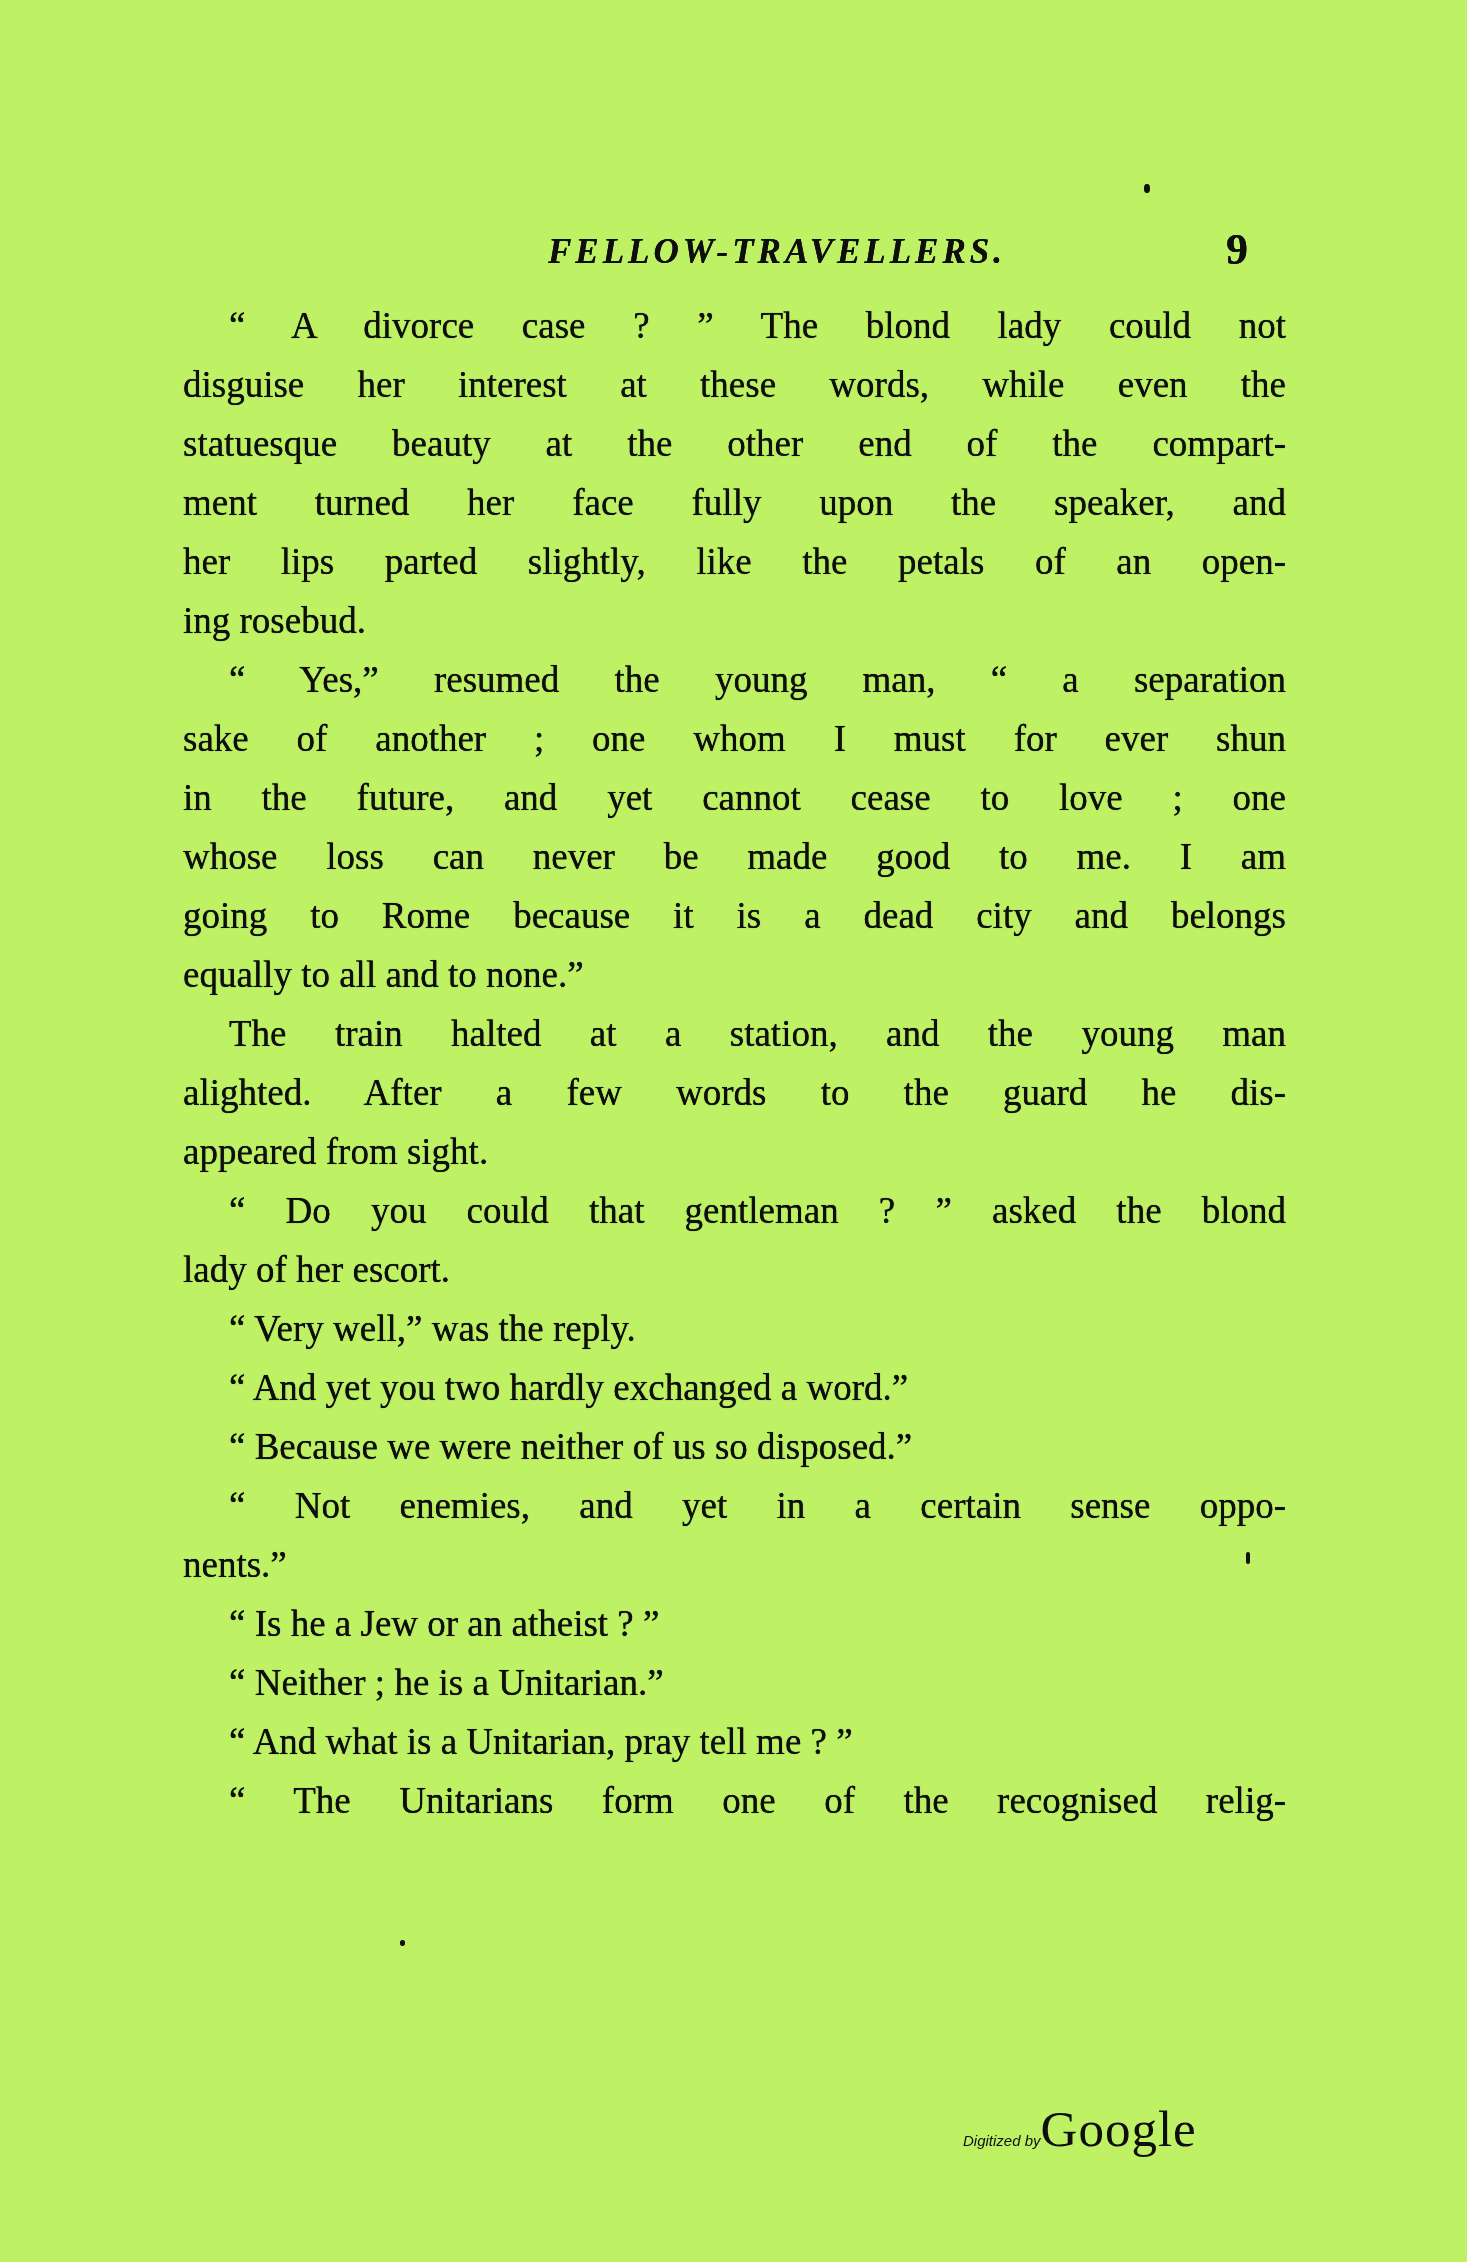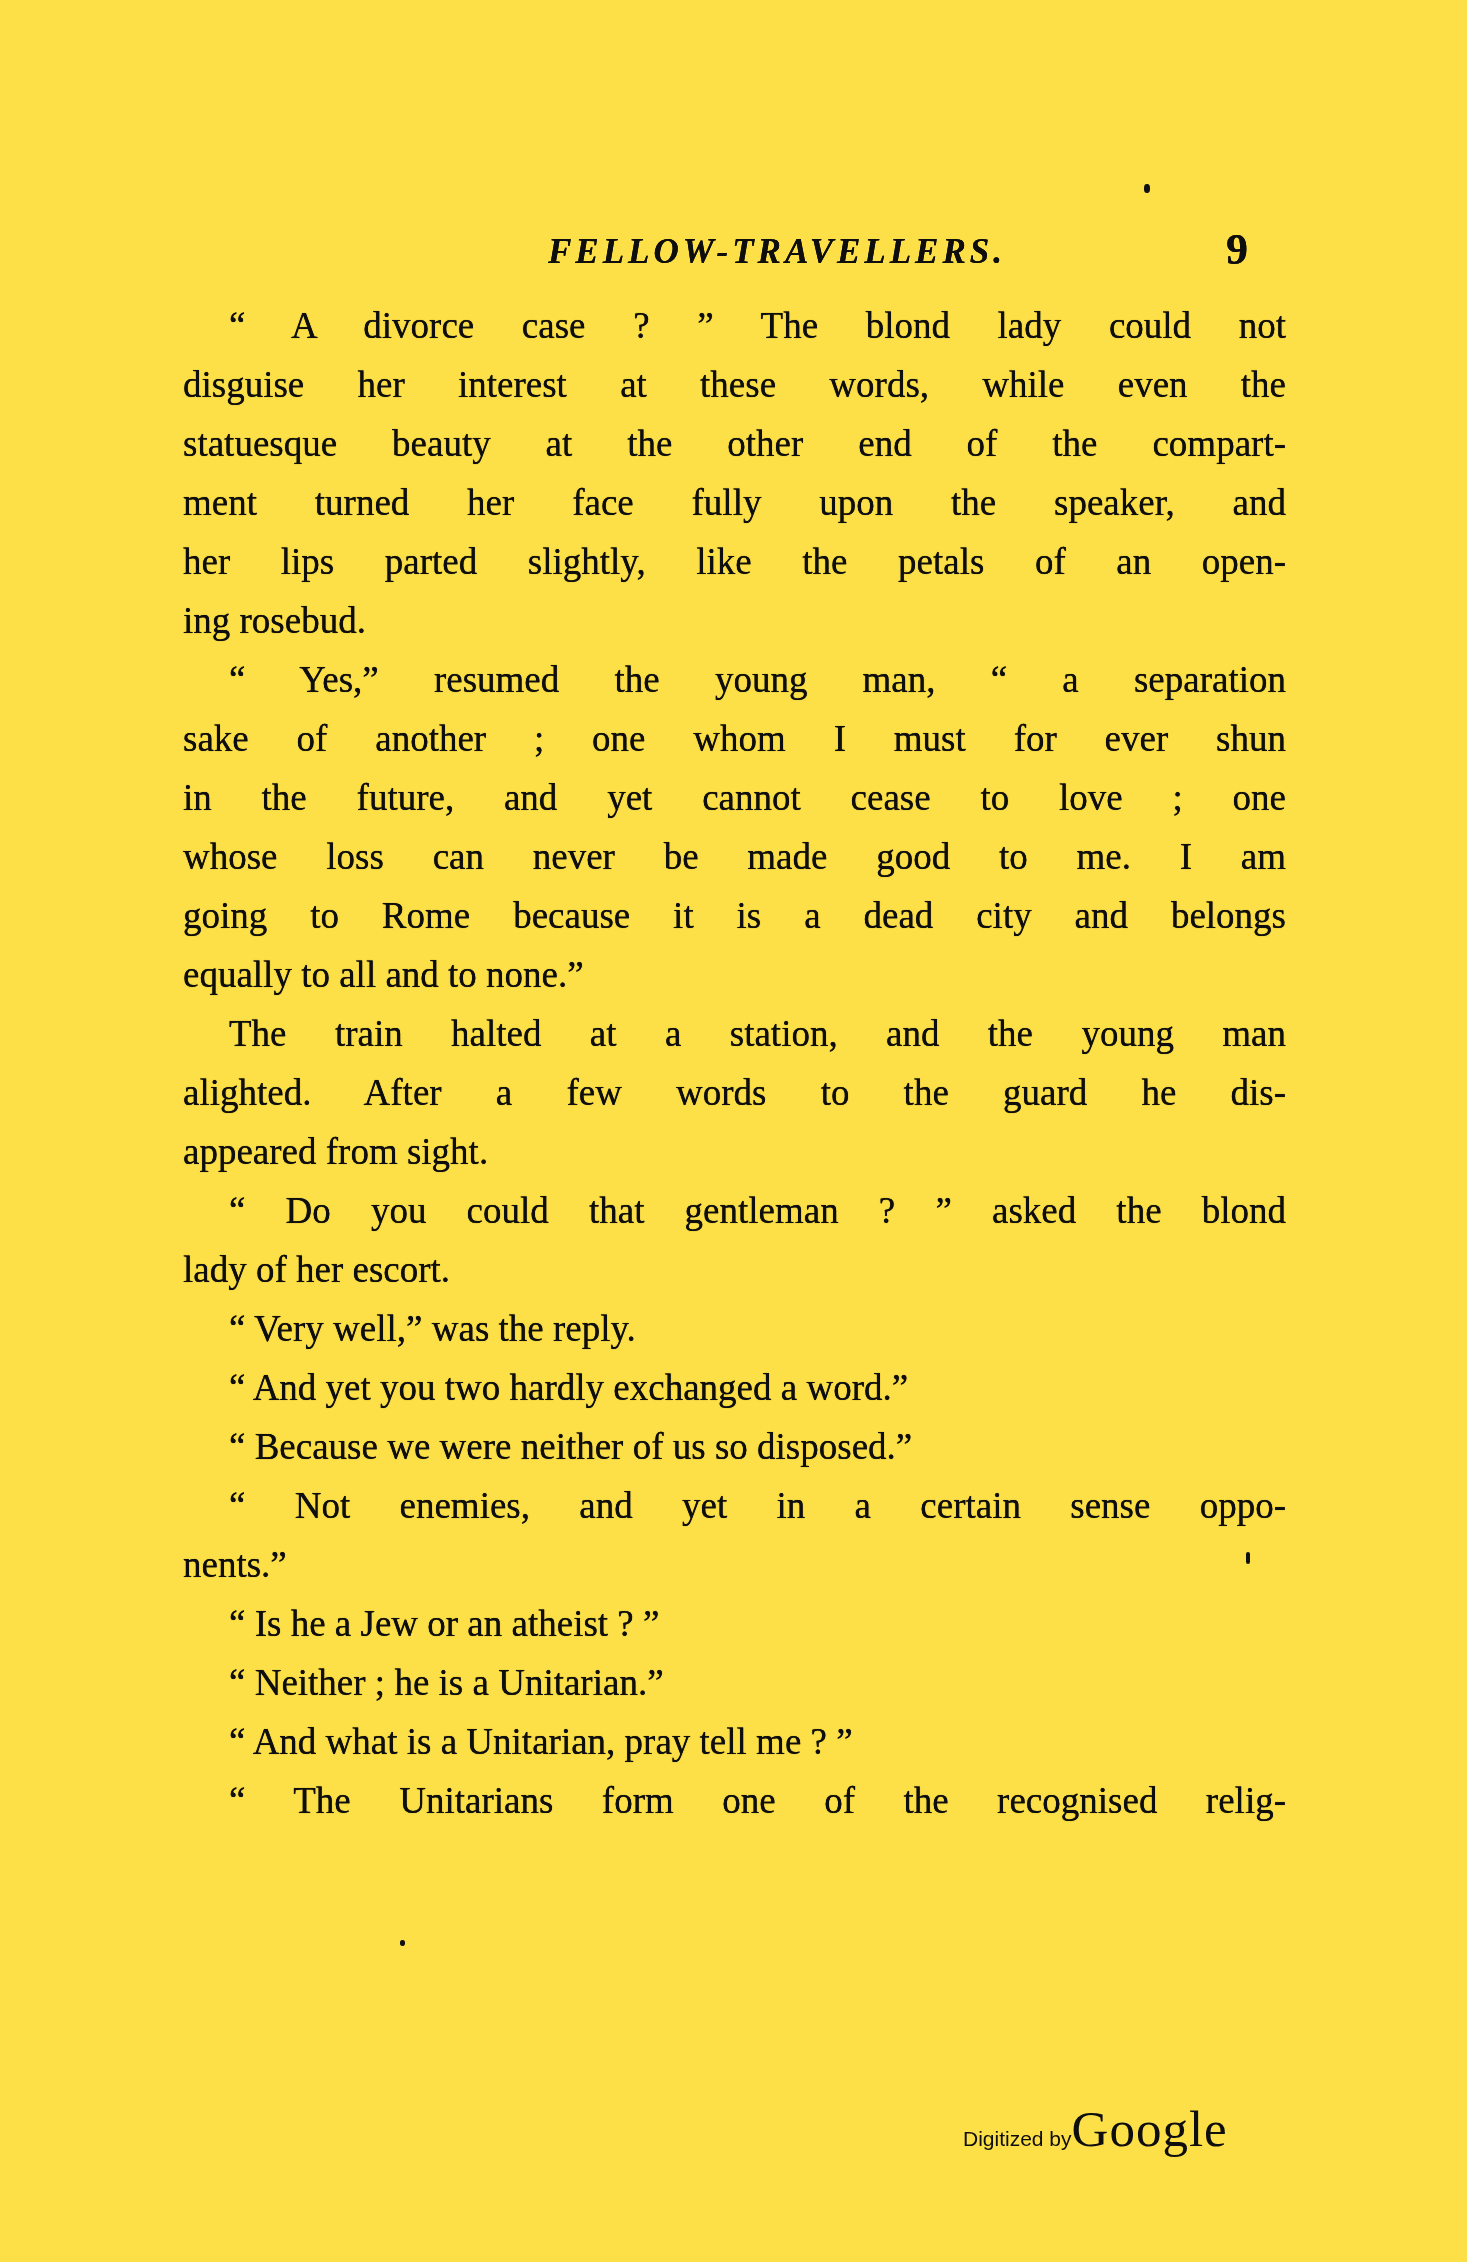--- a/index.html
+++ b/index.html
@@ -1,20 +1,20 @@
 <!DOCTYPE html>
 <html><head>
 <meta charset="utf-8">
 <style>
   html, body { margin: 0; padding: 0; background: #ffffff; }
   .page {
     position: relative;
     width: 1467px;
     height: 2262px;
-    background: #fde047;
+    background: #bef264;
     color: #0e0e0e;
     font-family: "Liberation Serif", serif;
     overflow: hidden;
   }
   .running-title {
     position: absolute;
     top: 232px;
     left: 548px;
     font-size: 35px;
     font-style: italic;
@@ -57,22 +57,23 @@
   }
   .footer {
     position: absolute;
     left: 963px;
     top: 2100px;
     display: flex;
     align-items: baseline;
   }
   .credit {
     font-family: "Liberation Sans", sans-serif;
-    font-size: 21px;
+    font-size: 15px;
     color: #0e0e0e;
+    font-style: italic;
   }
   .brand {
     font-family: "Liberation Serif", serif;
     font-size: 51px;
     letter-spacing: 1px;
     color: #0e0e0e;
   }
   .speck {
     position: absolute;
     background: #111;

